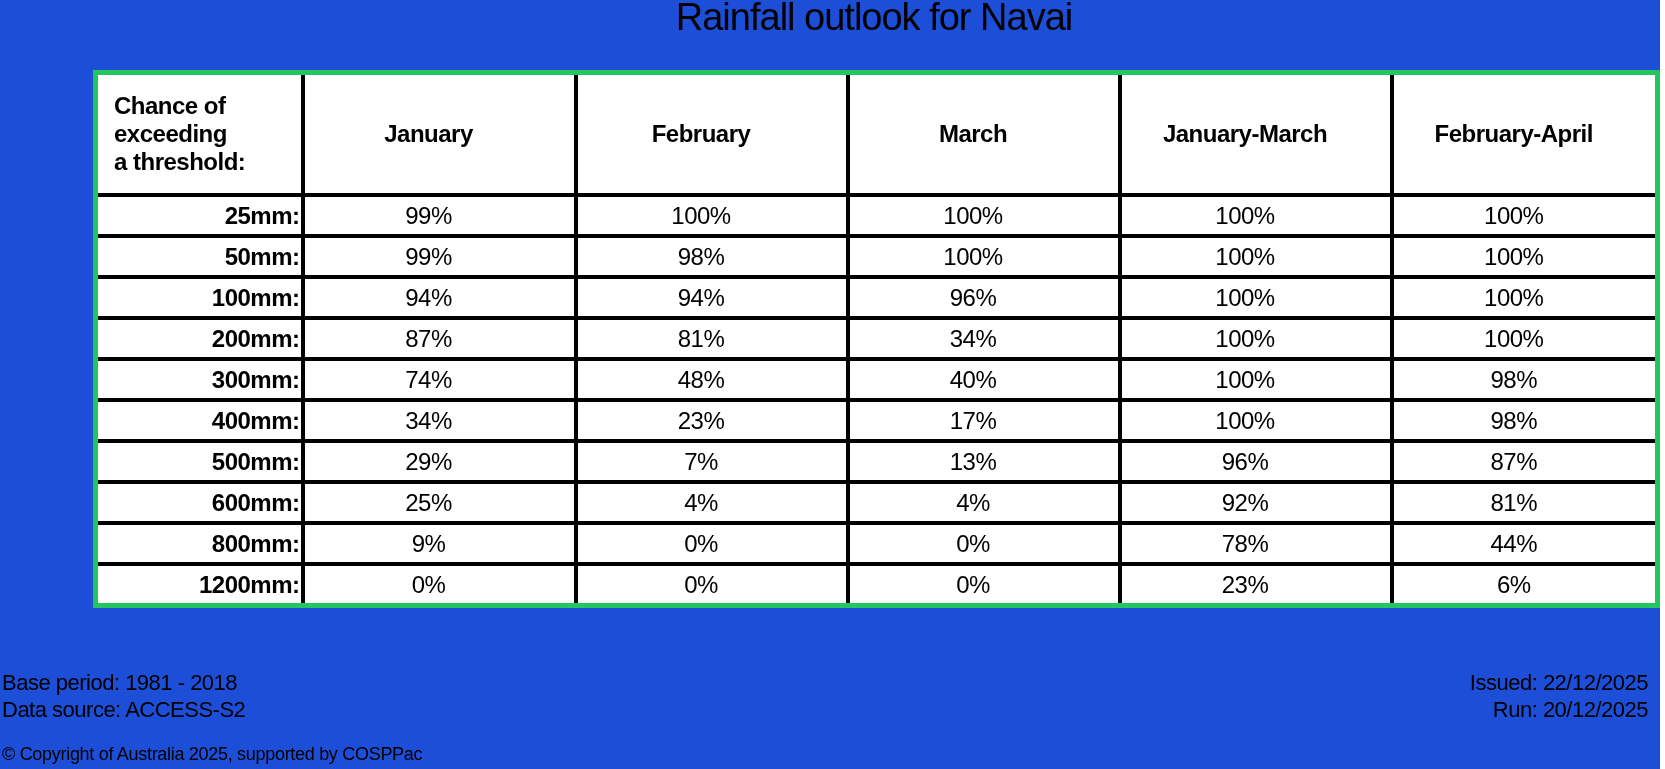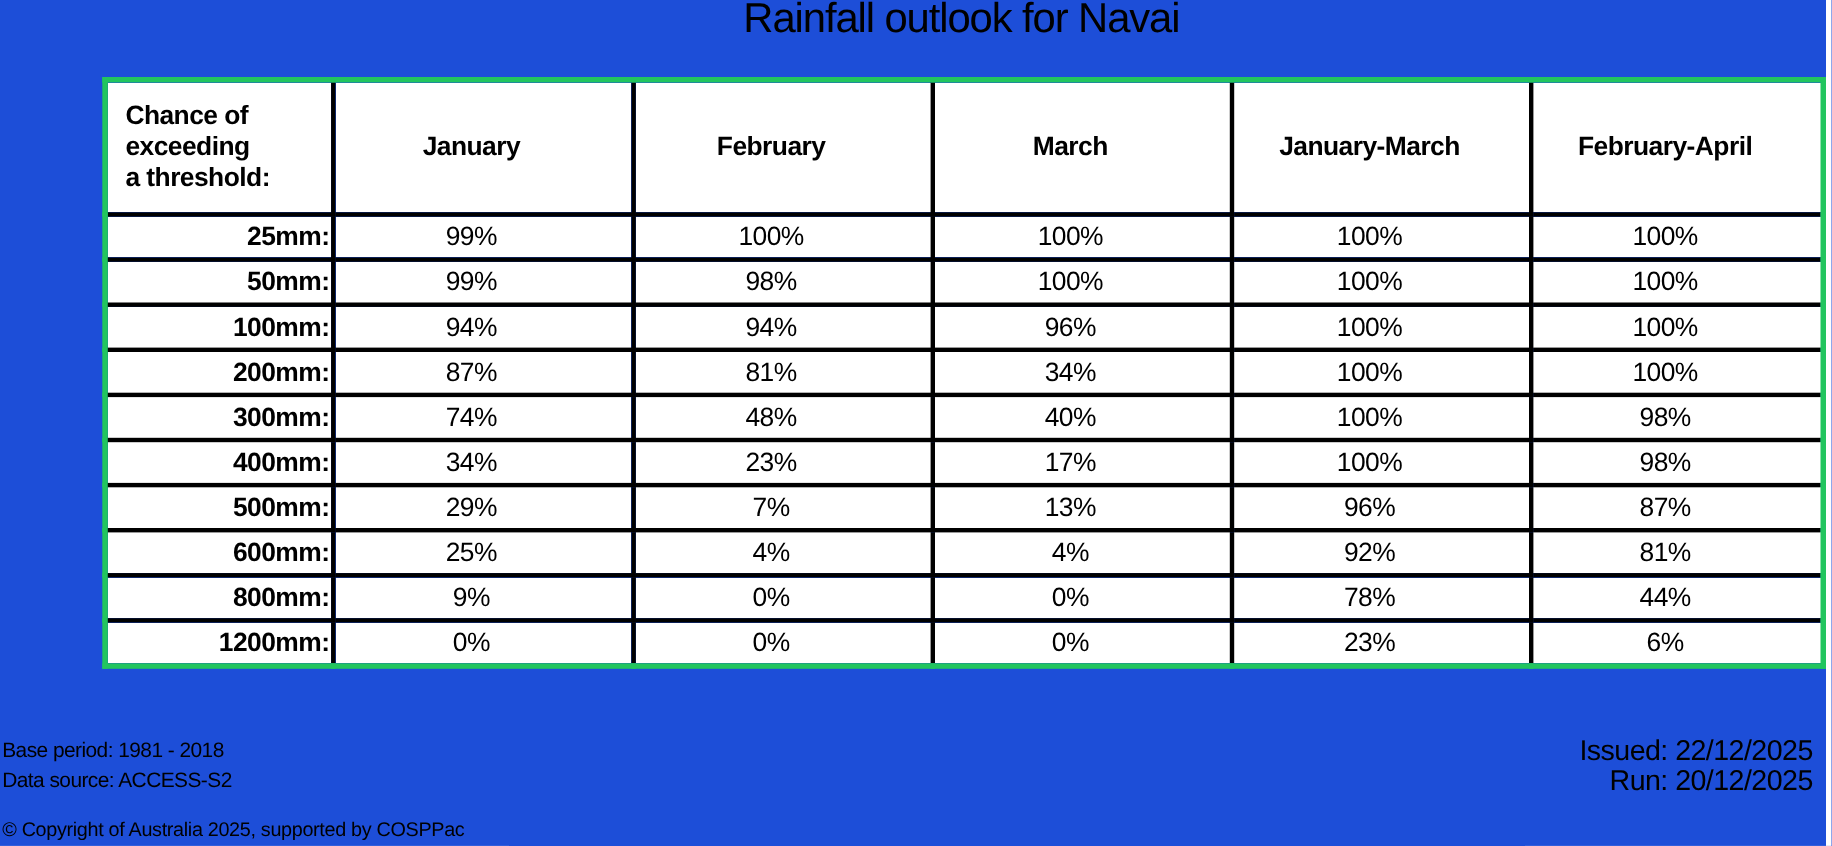--- a/index.html
+++ b/index.html
@@ -65,30 +65,30 @@
   td.val {
     text-align: center;
     vertical-align: middle;
     padding-right: 22px;
     letter-spacing: -0.5px;
   }
   .footer-left {
     position: absolute;
     left: 2px;
     top: 669px;
-    font-size: 19px;
+    font-size: 22px;
     line-height: 27px;
     letter-spacing: -0.5px;
   }
   .footer-right {
     position: absolute;
     right: 12px;
     top: 669px;
     text-align: right;
-    font-size: 26px;
+    font-size: 22px;
     line-height: 27px;
     letter-spacing: -0.5px;
   }
   .copyright {
     position: absolute;
     left: 2px;
     top: 744px;
     font-size: 18px;
     letter-spacing: -0.3px;
   }

